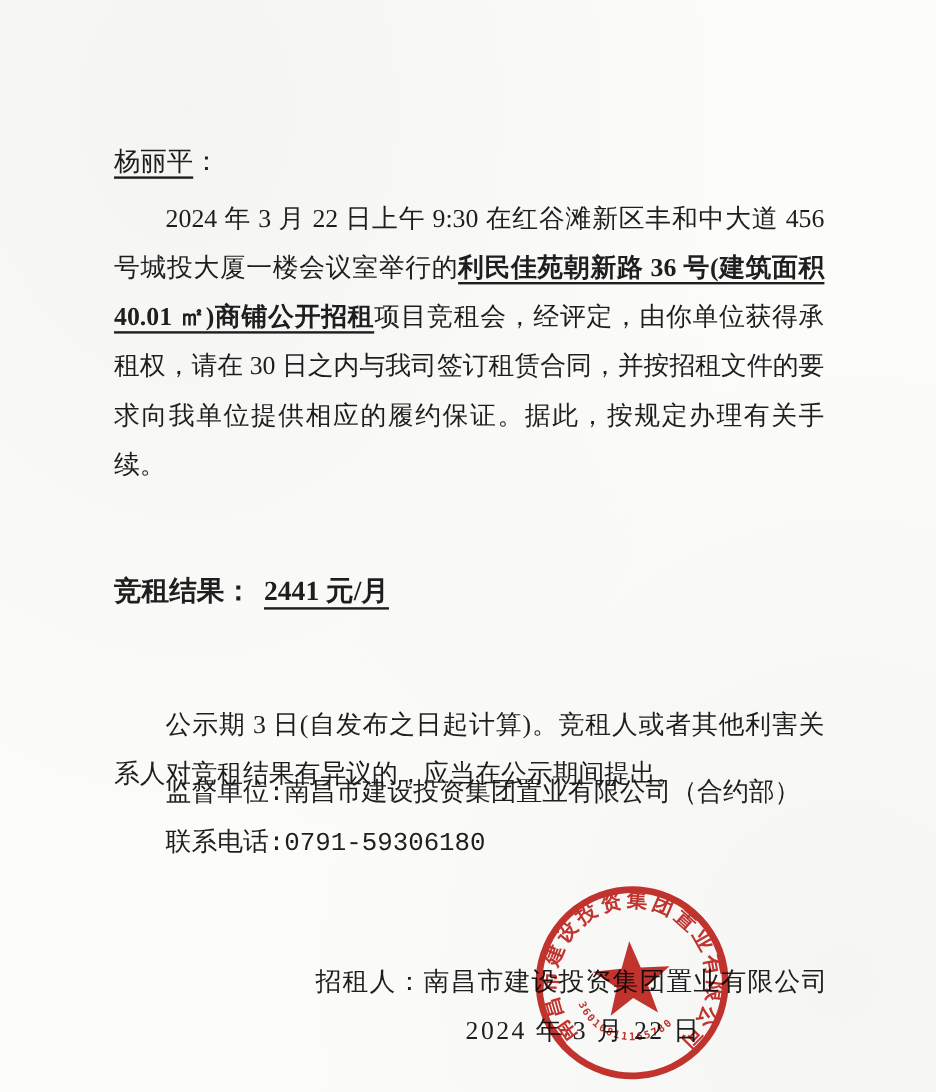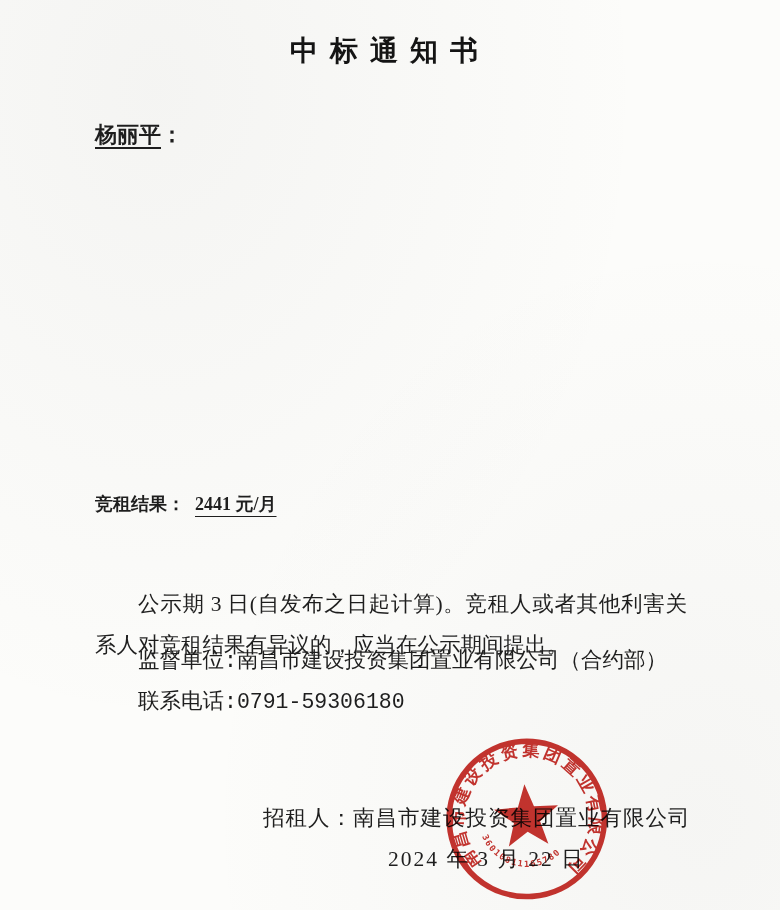--- a/index.html
+++ b/index.html
@@ -20,41 +20,41 @@
   }
   .doc-title{
     position:absolute; top:32px; left:0; width:100%;
     text-align:center;
     font-size:28px; font-weight:bold;
     letter-spacing:12px;
     color:#141414;
   }
   .greeting{
     position:absolute; top:120px; left:95px;
-    font-size:22px; font-weight:bold;
+    font-size:22px; font-weight:normal;
   }
   .greeting .name{
     text-decoration:underline;
     text-underline-offset:5px;
   }
   .body-par{
     position:absolute; top:162px; left:95px; width:592px;
     font-size:21.5px; line-height:41px;
     text-align:justify;
     text-indent:2em;
     margin:0;
   }
   .hl{
     font-weight:bold;
     text-decoration:underline;
     text-underline-offset:5px;
   }
   .result-line{
-    position:absolute; top:492px; left:95px;
-    font-size:18px; font-weight:bold;font-family:Liberation Serif, serif;
+    position:absolute; top:477px; left:95px;
+    font-size:23px; font-weight:bold;font-family:Liberation Serif, serif;
   }
   .result-line .value{
     text-decoration:underline;
     text-underline-offset:6px;
     padding:0 14px 0 10px;
   }
   .notice-par{
     position:absolute; top:584px; left:95px; width:592px;
     font-size:21.5px; line-height:41px;
     text-align:justify;
@@ -85,26 +85,28 @@
     mix-blend-mode:multiply;
     opacity:0.92;
     transform:rotate(-4deg);
   }
 </style>
 </head>
 <body>
 
 <div class="page">
 
-  <div class="doc-title">中标通知书</div>
 
   <div class="greeting">
     <span class="name">杨丽平</span><span>：</span>
   </div>
 
+  <p class="body-par">
+    <span>2024 年 3 月 22 日上午 9:30 在红谷滩新区丰和中大道 456 号城投大厦一楼会议室举行的</span><span class="hl">利民佳苑朝新路 36 号(建筑面积 40.01 ㎡)商铺公开招租</span><span>项目竞租会，经评定，由你单位获得承租权，请在 30 日之内与我司签订租赁合同，并按招租文件的要求向我单位提供相应的履约保证。据此，按规定办理有关手续。</span>
+  </p>
 
   <div class="result-line">
     <span>竞租结果：</span><span class="value">2441 元/月</span>
   </div>
 
   <p class="notice-par">公示期 3 日(自发布之日起计算)。竞租人或者其他利害关系人对竞租结果有异议的，应当在公示期间提出。</p>
 
   <div class="info-line supervisor-line">监督单位:南昌市建设投资集团置业有限公司（合约部）</div>
 
   <div class="info-line phone-line">联系电话:0791-59306180</div>

